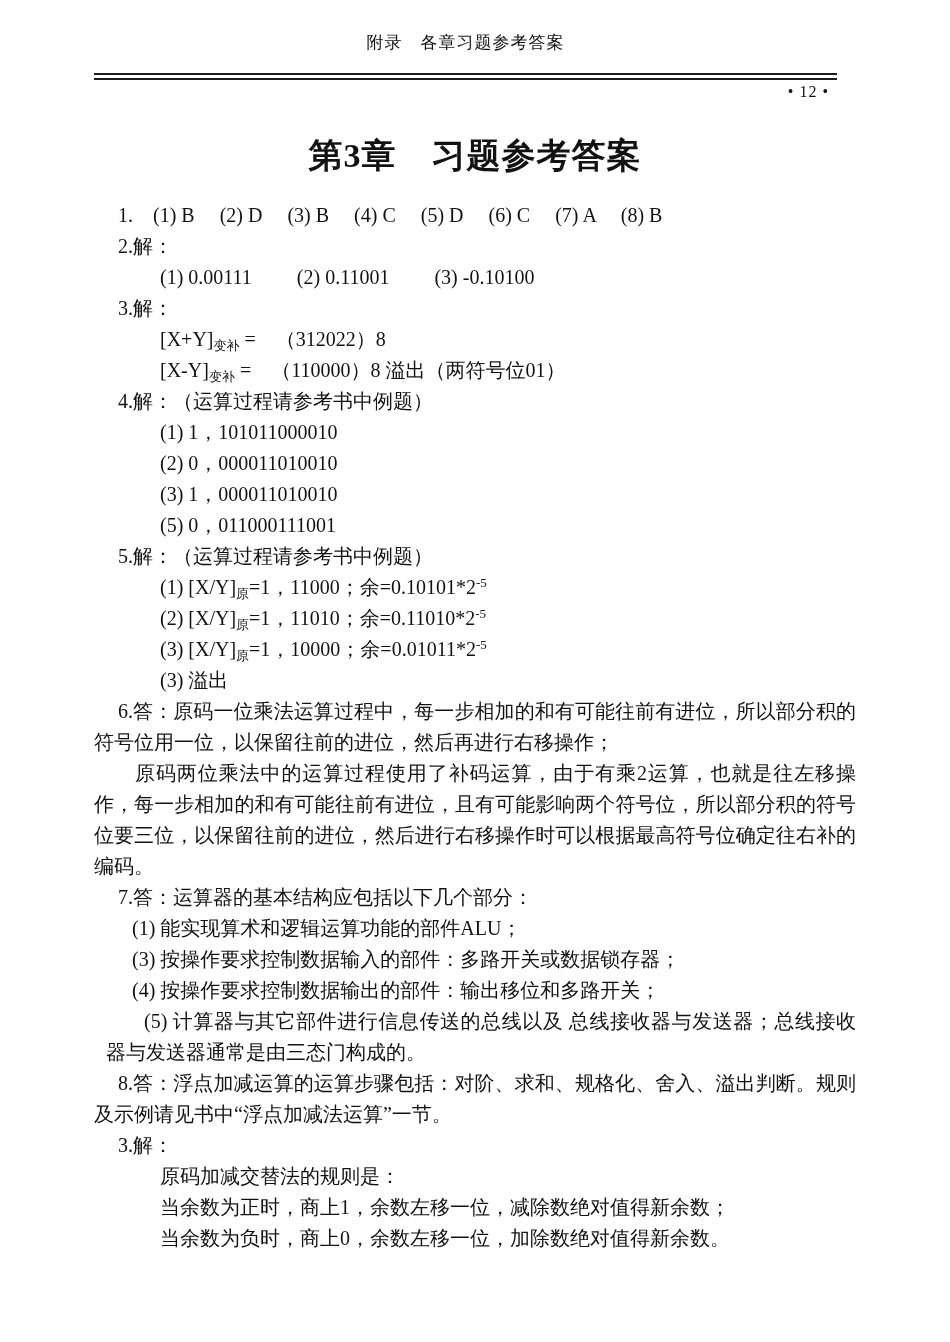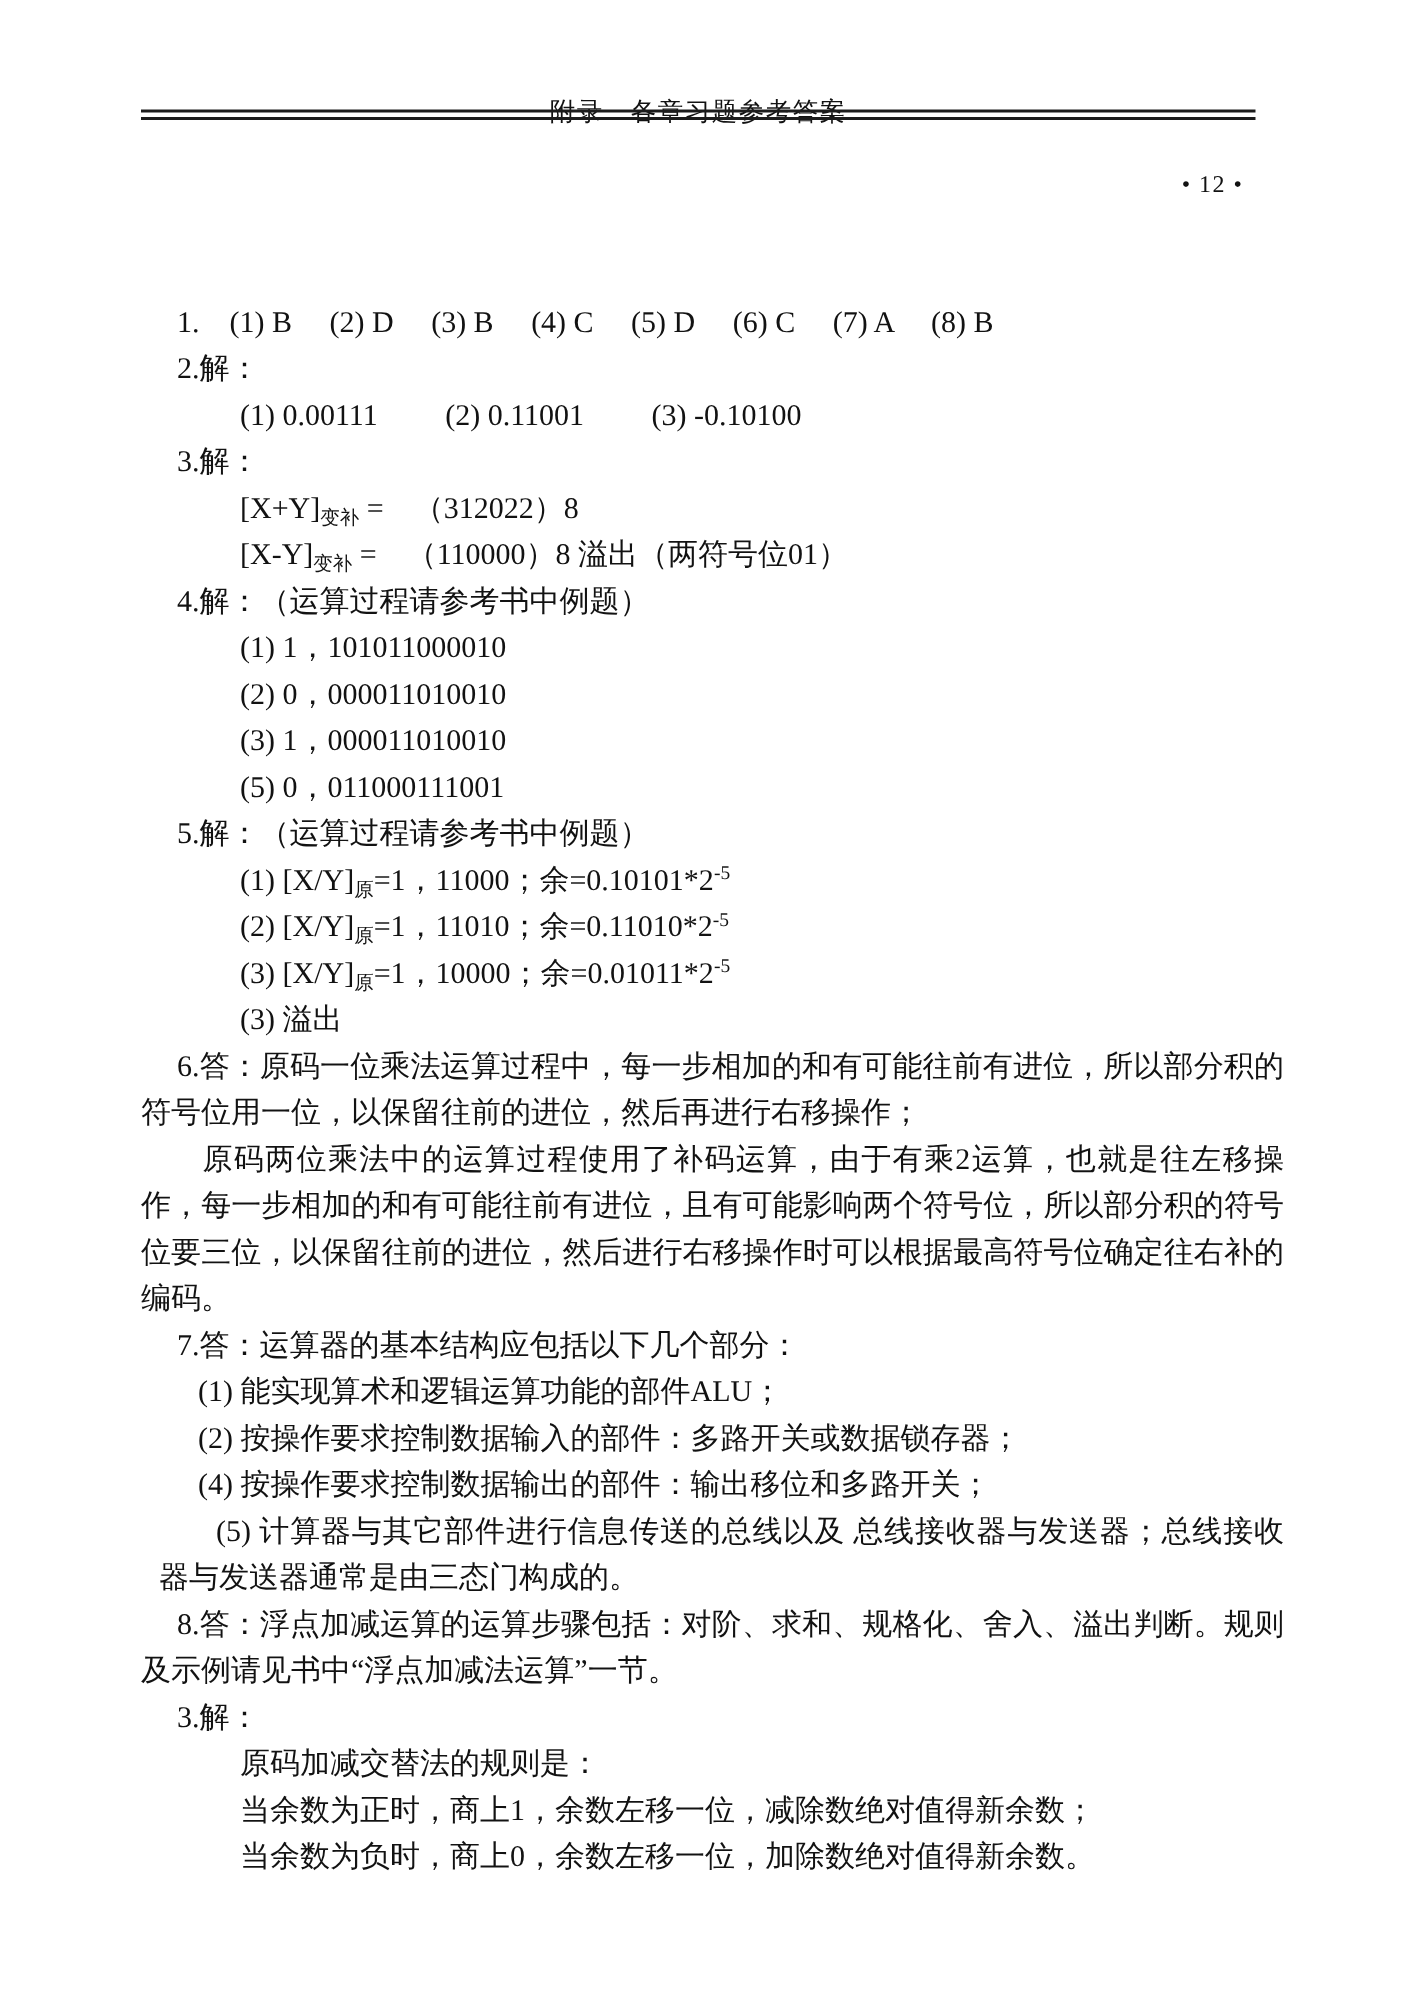--- a/index.html
+++ b/index.html
@@ -12,21 +12,21 @@
   .page {
     position: relative;
     width: 950px;
     height: 1342px;
     background: #ffffff;
     overflow: hidden;
   }
   
   .running-header {
     position: absolute;
-    top: 64px;
+    top: 32px;
     left: 94px;
     width: 743px;
     height: 24px;
     font-size: 17px;
     line-height: 22px;
   }
   .running-header .center {
     text-align: center;
     letter-spacing: 1px;
   }
@@ -85,20 +85,21 @@
 
 <div class="page">
 
   <div class="running-header">
     <div class="center">附录　各章习题参考答案</div>
     <div class="pagenum">• 12 •</div>
   </div>
 
   <div class="header-rule"></div>
 
+  <h1 class="chapter-title">第3章　习题参考答案</h1>
 
   <div class="content">
       <p class="ans">1.　(1) B　 (2) D　 (3) B　 (4) C　 (5) D　 (6) C　 (7) A　 (8) B</p>
       <p class="ans">2.解：</p>
       <p class="item">(1) 0.00111　　 (2) 0.11001　　 (3) -0.10100</p>
       <p class="ans">3.解：</p>
       <p class="item">[X+Y]<sub>变补</sub> =　（312022）8</p>
       <p class="item">[X-Y]<sub>变补</sub> =　（110000）8 溢出（两符号位01）</p>
       <p class="ans">4.解：（运算过程请参考书中例题）</p>
       <p class="item">(1) 1，101011000010</p>
@@ -107,21 +108,21 @@
       <p class="item">(5) 0，011000111001</p>
       <p class="ans">5.解：（运算过程请参考书中例题）</p>
       <p class="item">(1) [X/Y]<sub>原</sub>=1，11000；余=0.10101*2<sup>-5</sup></p>
       <p class="item">(2) [X/Y]<sub>原</sub>=1，11010；余=0.11010*2<sup>-5</sup></p>
       <p class="item">(3) [X/Y]<sub>原</sub>=1，10000；余=0.01011*2<sup>-5</sup></p>
       <p class="item">(3) 溢出</p>
       <p class="ansj">6.答：原码一位乘法运算过程中，每一步相加的和有可能往前有进位，所以部分积的符号位用一位，以保留往前的进位，然后再进行右移操作；</p>
       <p class="para2">原码两位乘法中的运算过程使用了补码运算，由于有乘2运算，也就是往左移操作，每一步相加的和有可能往前有进位，且有可能影响两个符号位，所以部分积的符号位要三位，以保留往前的进位，然后进行右移操作时可以根据最高符号位确定往右补的编码。</p>
       <p class="ans">7.答：运算器的基本结构应包括以下几个部分：</p>
       <p class="item7">(1) 能实现算术和逻辑运算功能的部件ALU；</p>
-      <p class="item7">(2) 按操作要求控制数据输入的部件：多路开关或数据锁存器；</p>
+      <p class="item7">(3) 按操作要求控制数据输入的部件：多路开关或数据锁存器；</p>
       <p class="item7">(4) 按操作要求控制数据输出的部件：输出移位和多路开关；</p>
       <p class="item7w">(5) 计算器与其它部件进行信息传送的总线以及 总线接收器与发送器；总线接收器与发送器通常是由三态门构成的。</p>
       <p class="ansj">8.答：浮点加减运算的运算步骤包括：对阶、求和、规格化、舍入、溢出判断。规则及示例请见书中“浮点加减法运算”一节。</p>
       <p class="ans">3.解：</p>
       <p class="item">原码加减交替法的规则是：</p>
       <p class="item">当余数为正时，商上1，余数左移一位，减除数绝对值得新余数；</p>
       <p class="item">当余数为负时，商上0，余数左移一位，加除数绝对值得新余数。</p>
     </div>
 
 </div>

